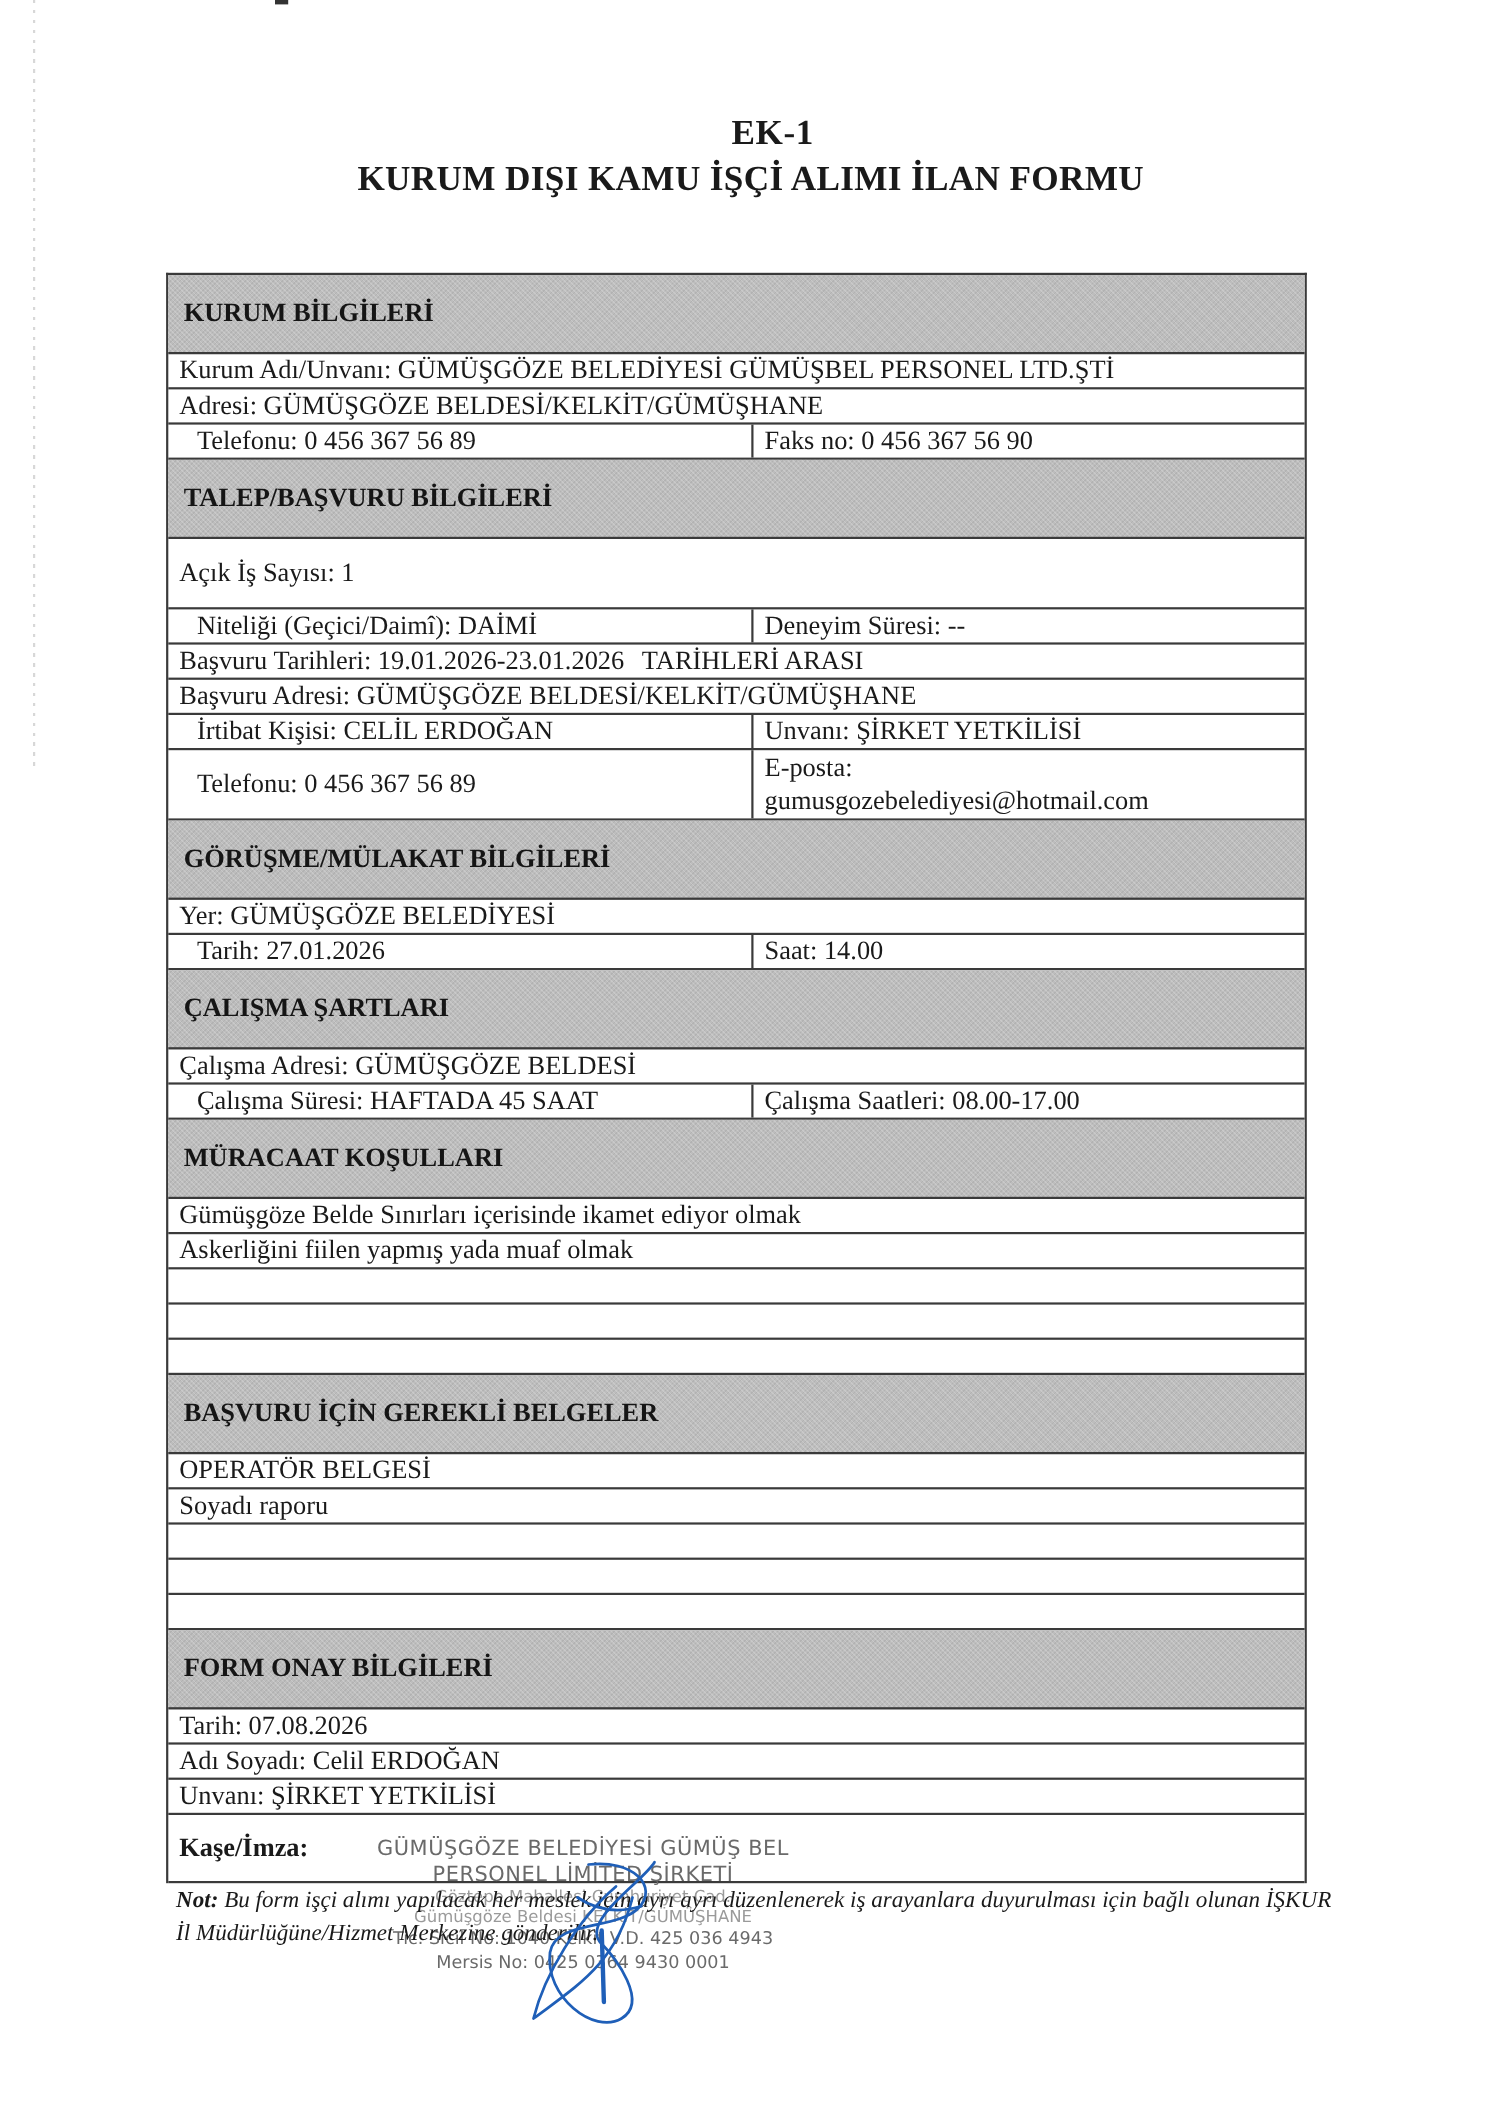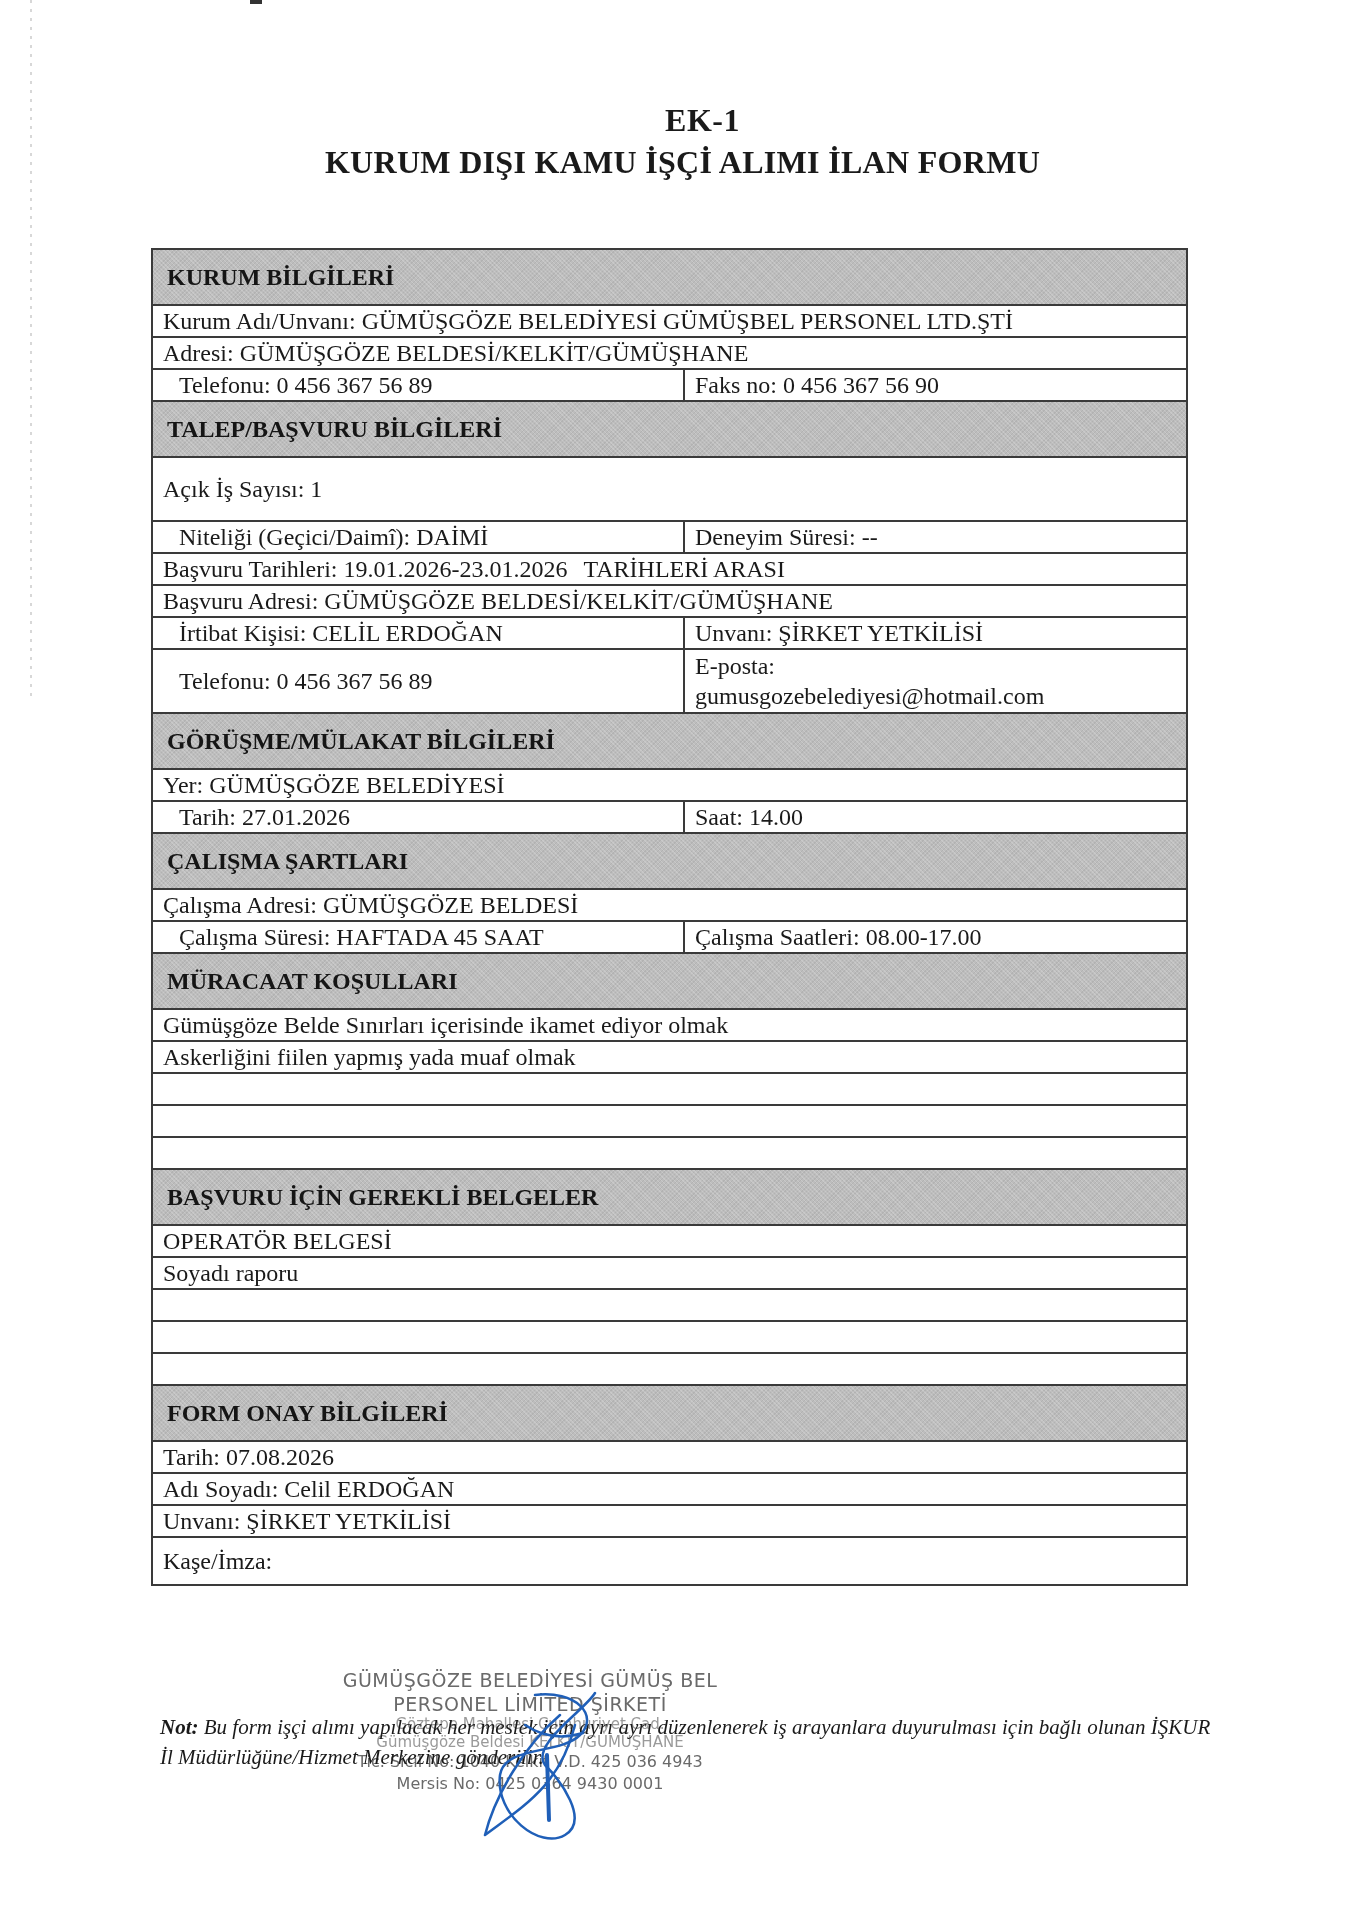--- a/index.html
+++ b/index.html
@@ -15,39 +15,39 @@
   .scan-mark { position: absolute; left: 250px; top: 0; width: 12px; height: 4px; background: #333; }
   .title-block { position: absolute; top: 100px; left: 0; width: 1365px; text-align: center; }
   .title-line1 { font-family: "Liberation Serif", serif; font-weight: bold; font-size: 32px; line-height: 40px; letter-spacing: 0.5px; padding-left: 40px; }
   .title-line2 { font-family: "Liberation Serif", serif; font-weight: bold; font-size: 32px; line-height: 44px; letter-spacing: 0.3px; }
 
   .form {
     position: absolute; left: 151px; top: 248px; width: 1033px;
     border: 2px solid #3a3a3a; border-bottom: none; box-sizing: content-box;
   }
   .sec-head {
-    height: 56px; border-bottom: 2px solid #3a3a3a;
+    height: 72px; border-bottom: 2px solid #3a3a3a;
     background-color: #bdbdbd;
     background-image:
       repeating-linear-gradient(45deg, rgba(255,255,255,.18) 0 1px, transparent 1px 3px),
       repeating-linear-gradient(-45deg, rgba(0,0,0,.06) 0 1px, transparent 1px 3px);
     display: flex; align-items: center; padding-left: 14px; box-sizing: border-box;
   }
   .sec-head span { font-weight: bold; font-size: 24px; color: #151515; }
   .row {
     display: flex; border-bottom: 2px solid #3a3a3a; min-height: 31px; box-sizing: border-box;
     font-size: 24px; line-height: 30px;
   }
   .cell { padding: 0 10px; box-sizing: border-box; display: flex; align-items: center; }
   .cell.full { flex: 1; }
   .cell.left { width: 516px; border-right: 2px solid #3a3a3a; margin-left: 16px; }
   .cell.right { flex: 1; }
   .row.tall { min-height: 64px; }
   .row.blank { height: 32px; }
-  .row.sig { height: 48px; border-bottom: 2px solid #3a3a3a; }
+  .row.sig { height: 62px; border-bottom: 2px solid #3a3a3a; font-weight: bold; }
   .cell .stack { display: block; line-height: 30px; }
 
   .note {
     position: absolute; left: 160px; top: 1712px; width: 1060px;
     font-style: italic; font-size: 21px; line-height: 30px; color: #1a1a1a;
   }
   .note b { font-weight: bold; }
 
   .stamp {
     position: absolute; left: 340px; top: 1656px; width: 380px; text-align: center;

